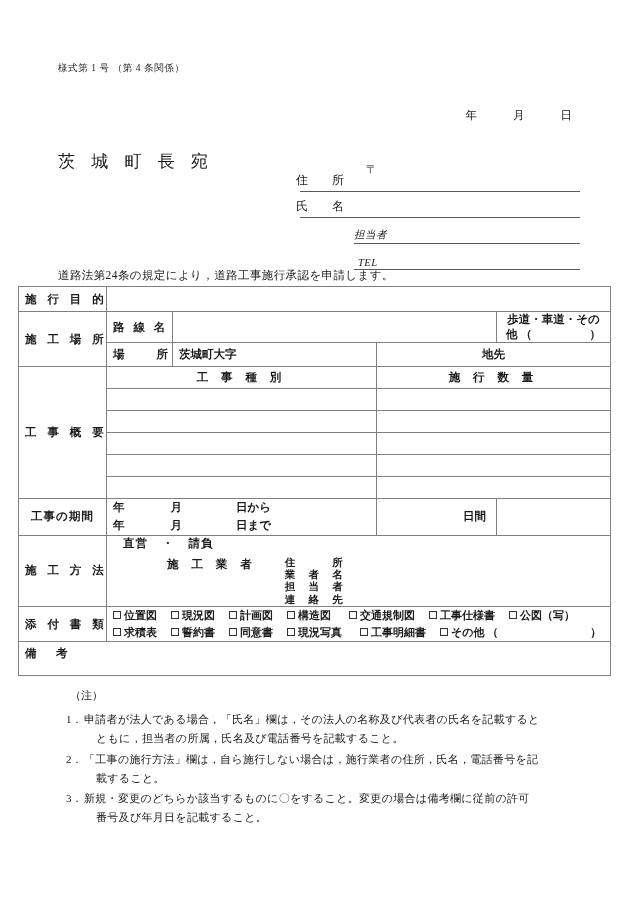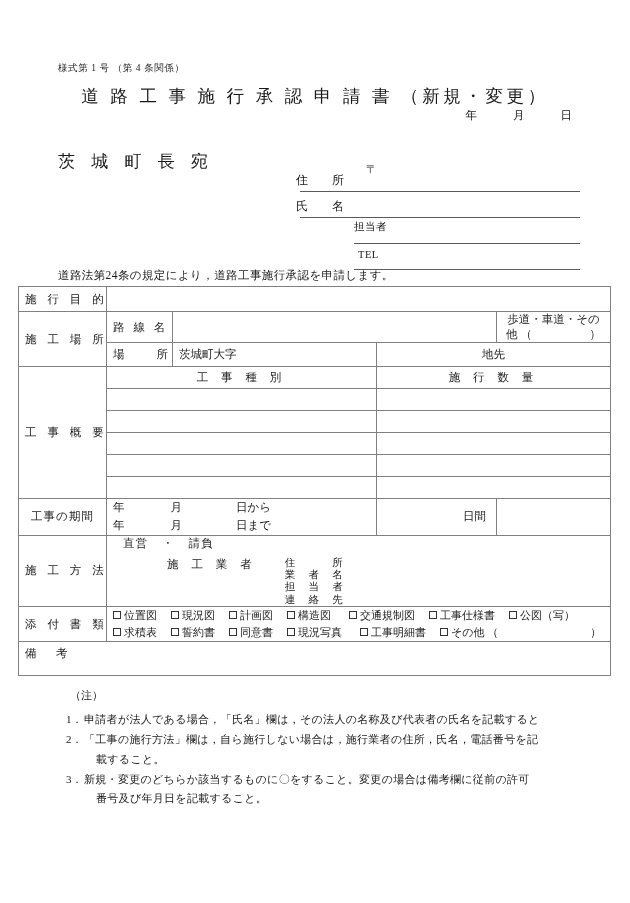--- a/index.html
+++ b/index.html
@@ -49,41 +49,42 @@
   .ap-label {
     position: absolute; left: 0; bottom: 3px;
     font-size: 12px; letter-spacing: 6px; white-space: nowrap;
   }
   .ap-rule {
     position: absolute; left: 4px; right: -4px; bottom: 0;
     border-bottom: 1px solid #5a5a5a;
   }
   .ap-rule-indent { left: 58px; }
   .ap-sublabel {
-    position: absolute; bottom: 10px;
-    font-size: 10.5px; letter-spacing: 0.5px; white-space: nowrap;
+    position: absolute; bottom: 2px;
+    font-size: 10.5px; letter-spacing: 0.5px; white-space: nowrap; font-style: italic;
   }
 
   .statement {
     position: absolute; left: 58px; top: 268px;
     font-size: 11.5px; letter-spacing: 0.4px; white-space: nowrap;
   }
 
   
   .tbl {
     position: absolute; left: 18px; top: 286px;
     width: 592px;
     border-collapse: collapse;
     table-layout: fixed;
   }
   .tbl td {
     border: 1px solid #808080;
     font-size: 11.5px;
     padding: 0 6px;
     vertical-align: middle;
+    font-weight: bold;
   }
   .rowlabel {
     text-align: center;
     letter-spacing: 4px;
     white-space: nowrap;
     padding: 0 2px;
   }
   .sublabel {
     text-align: center; letter-spacing: 3px; white-space: nowrap; padding: 0 2px;
   }
@@ -130,21 +131,20 @@
   .note-num { width: 26px; flex: none; text-align: left; padding-left: 8px; }
   .note-body { flex: 1; letter-spacing: 0.3px; }
   .note-body .cont { display: block; padding-left: 12px; }
 </style>
 </head>
 <body>
 
 <div class="page">
 
   <div class="form-code">様式第 1 号 （第 4 条関係）</div>
-  <div class="doc-title">道 路 工 事 施 行 承 認 申 請 書 （新規・変更）</div>
 
   <div class="date-line">
     <span class="date-y">年</span><span class="date-m">月</span><span>日</span>
   </div>
 
   <div class="addressee">
     <span>茨 城 町 長</span><span class="to">宛</span>
   </div>
 
   <div class="applicant">
@@ -288,20 +288,21 @@
     </tbody>
   </table>
 
   <div class="notes">
     <div class="notes-title">（注）</div>
 
     <div class="note">
       <span class="note-num">1．</span>
       <span class="note-body">
         <span>申請者が法人である場合，「氏名」欄は，その法人の名称及び代表者の氏名を記載すると</span>
+        <span class="cont">ともに，担当者の所属，氏名及び電話番号を記載すること。</span>
       </span>
     </div>
 
     <div class="note">
       <span class="note-num">2．</span>
       <span class="note-body">
         <span>「工事の施行方法」欄は，自ら施行しない場合は，施行業者の住所，氏名，電話番号を記</span>
         <span class="cont">載すること。</span>
       </span>
     </div>

